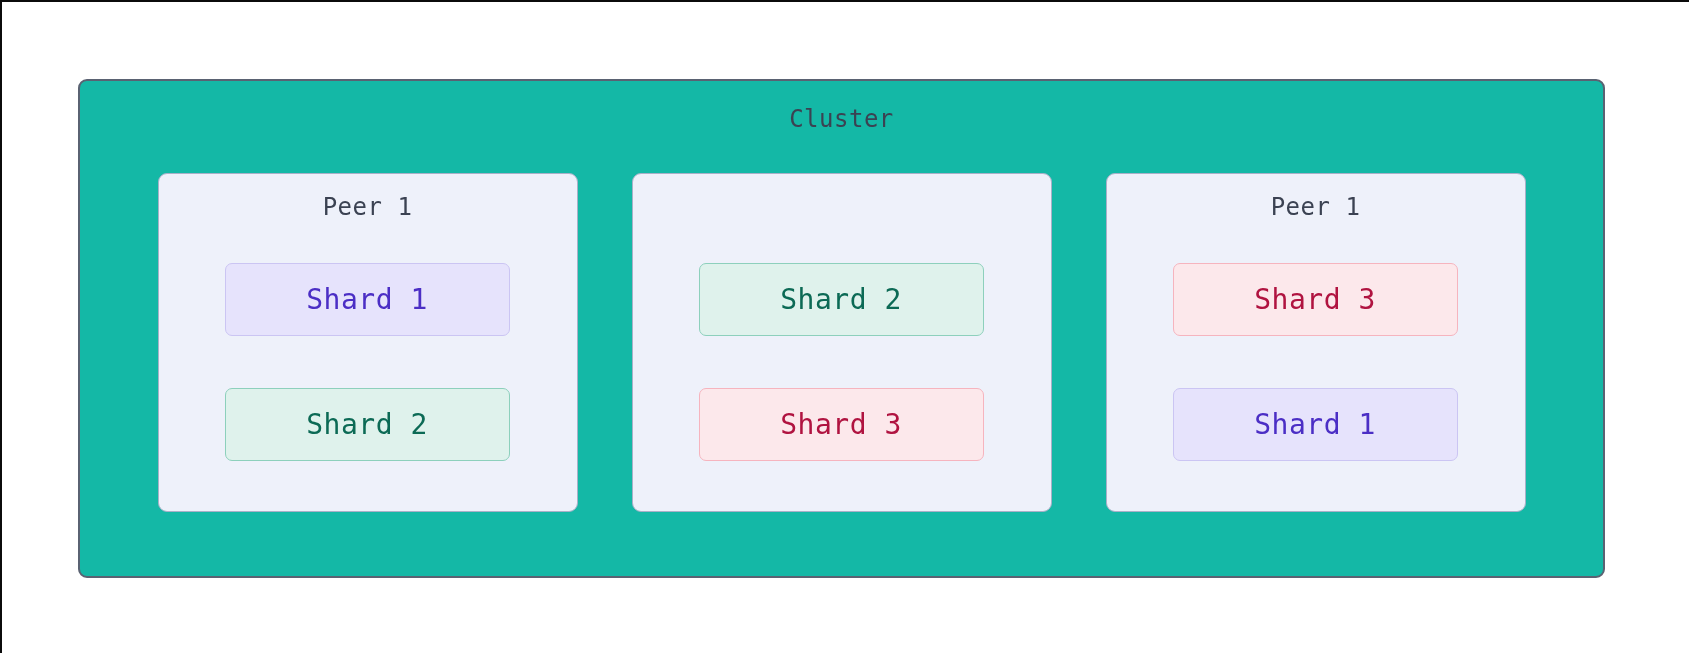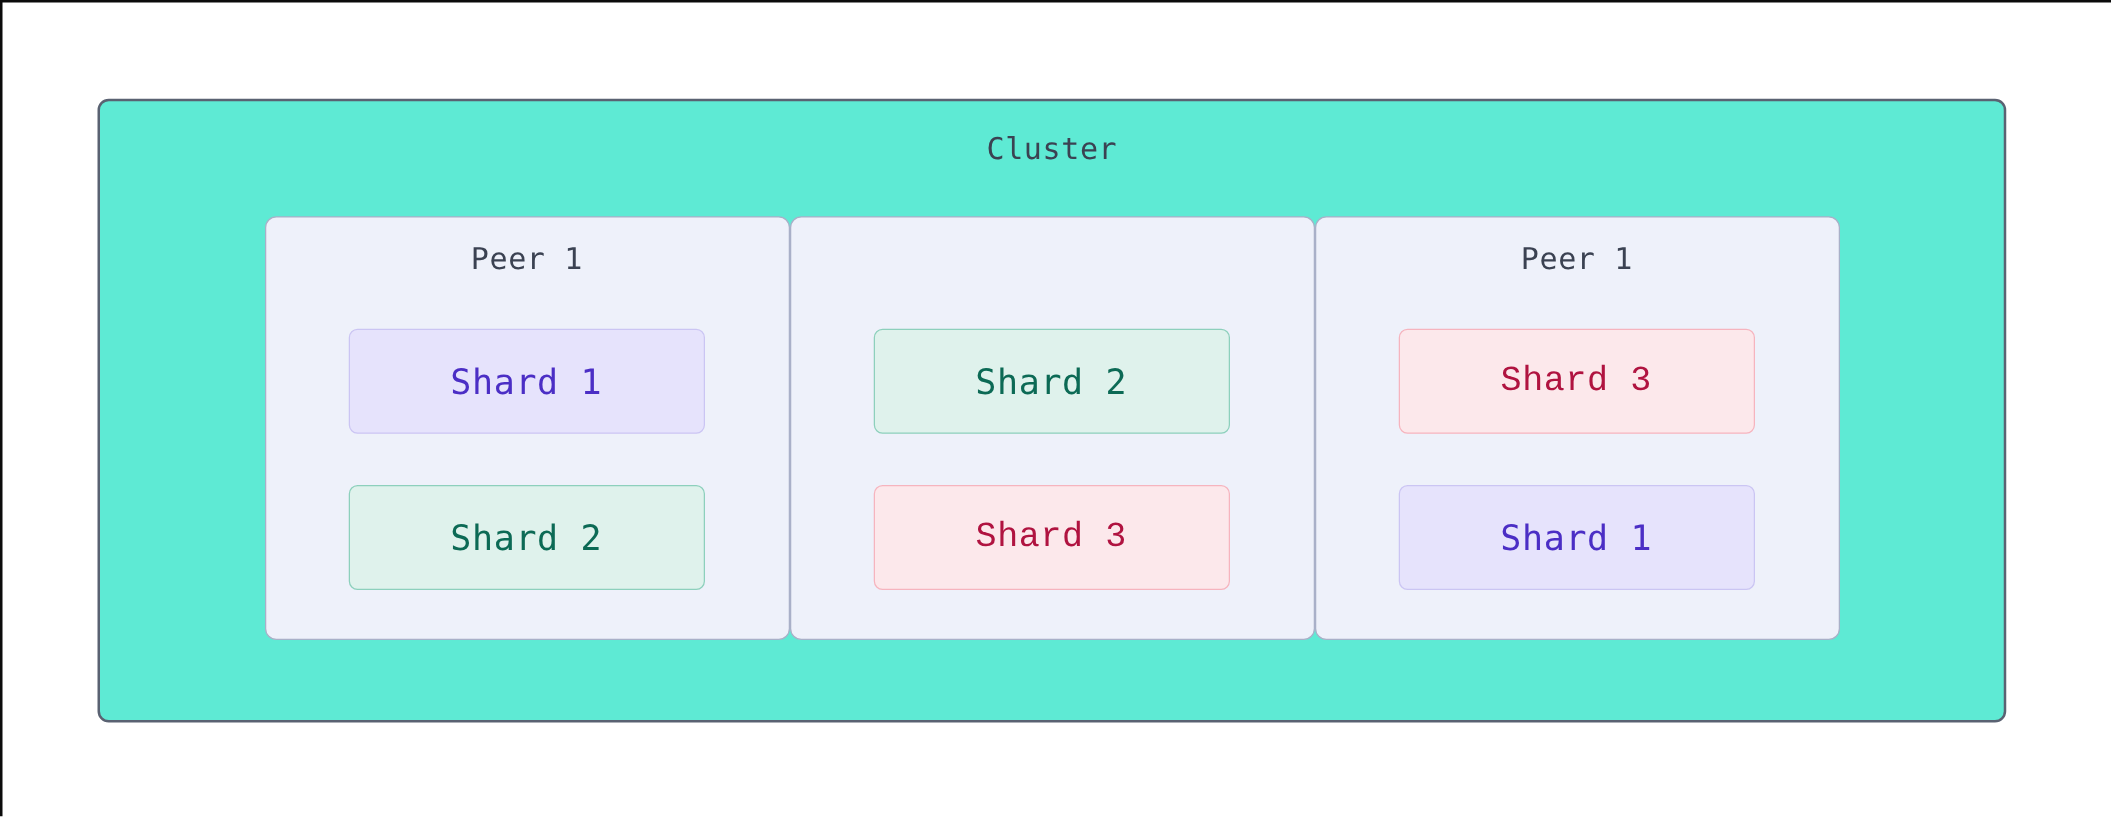--- a/index.html
+++ b/index.html
@@ -24,39 +24,40 @@
     position: absolute;
     left: 0; top: 0;
     width: 2px; height: 653px;
     background: #0b0b0b;
   }
   .cluster {
     position: absolute;
     left: 78px; top: 79px;
     width: 1527px; height: 499px;
     box-sizing: border-box;
-    background: #5eead4;
+    background: #14b8a6;
     border: 2px solid #5a6272;
     border-radius: 9px;
   }
   .cluster-title {
     position: absolute;
     left: 0; right: 0;
     top: 24px;
     text-align: center;
     font-size: 24px;
     color: #3b4252;
     letter-spacing: 0.5px;
   }
   .peers {
     position: absolute;
     left: 0; right: 0;
     top: 92px;
     display: flex;
     justify-content: center;
+    gap: 54px;
   }
   .peer {
     position: relative;
     width: 420px; height: 339px;
     box-sizing: border-box;
     background: #eef1fa;
     border: 1.5px solid #a9b0c8;
     border-radius: 9px;
   }
   .peer-title {
@@ -64,21 +65,21 @@
     left: 0; right: 0;
     top: 19px;
     text-align: center;
     font-size: 24px;
     color: #3b4252;
     letter-spacing: 0.5px;
   }
   .shard {
     position: absolute;
     left: 66px;
-    width: 285px; height: 84px;
+    width: 285px; height: 73px;
     box-sizing: border-box;
     border-radius: 7px;
     display: flex;
     align-items: center;
     justify-content: center;
     font-size: 28px;
     letter-spacing: 0.5px;
   }
   .shard.pos-a { top: 89px; }
   .shard.pos-b { top: 214px; }
@@ -89,21 +90,20 @@
   }
   .shard.teal {
     background: #dff2ec;
     border: 1.5px solid #8dd0bc;
     color: #0c6a55;
   }
   .shard.red {
     background: #fce8eb;
     border: 1.5px solid #f6b4be;
     color: #b01340;
-    font-family: Liberation Mono, monospace;
   }
 </style>
 </head>
 <body>
 
 <div class="edge-top"></div>
 <div class="edge-left"></div>
 
 <div class="cluster">
   <div class="cluster-title">Cluster</div>

